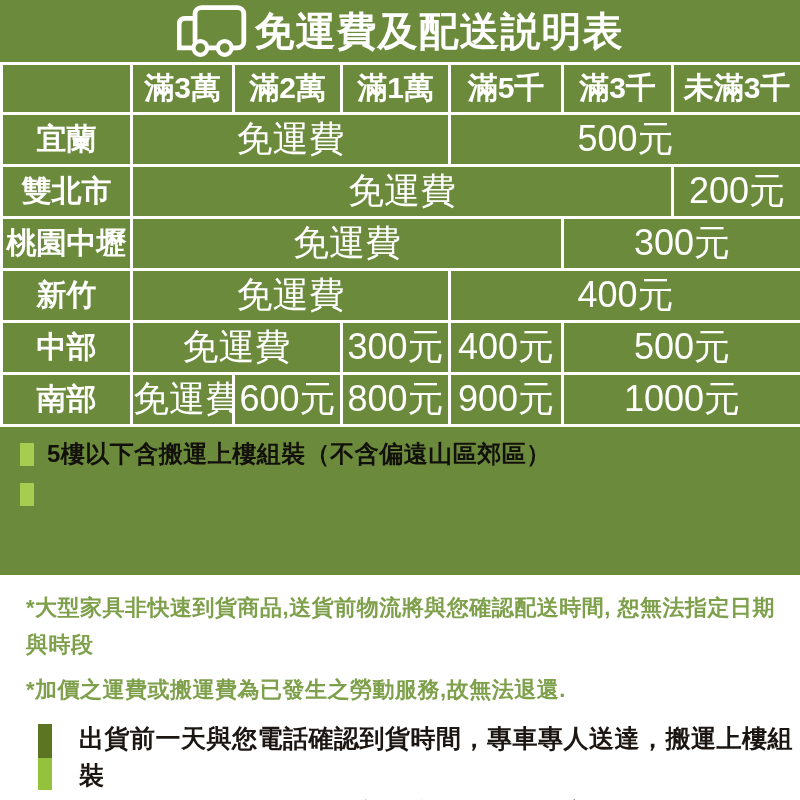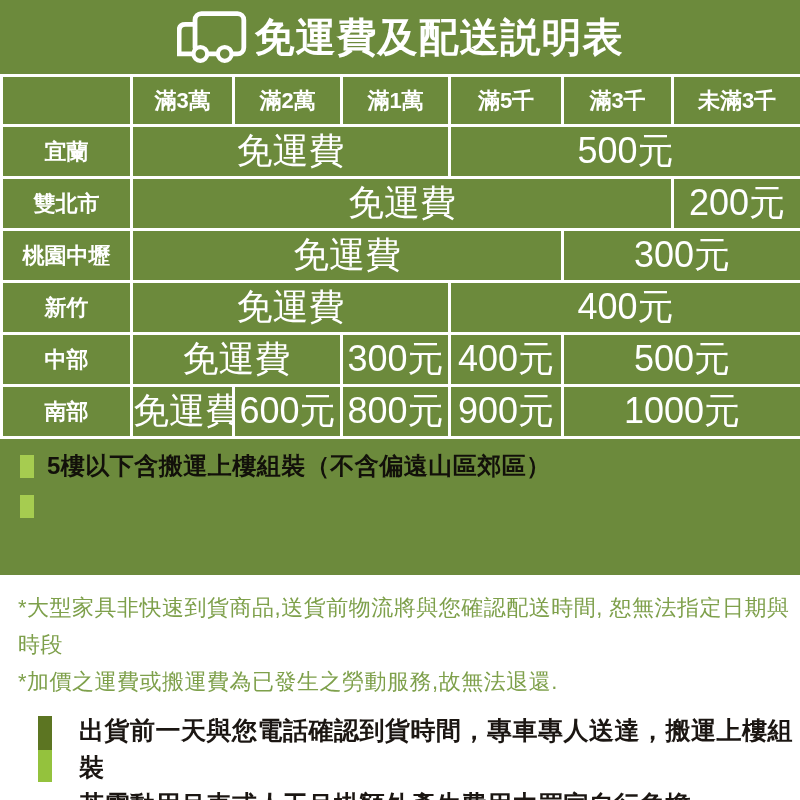--- a/index.html
+++ b/index.html
@@ -7,53 +7,53 @@
     width:800px;height:800px;overflow:hidden;background:#ffffff;
     font-family:"Liberation Sans","DejaVu Sans",sans-serif;
     -webkit-font-smoothing:antialiased;
   }
   .page{width:800px;height:800px;position:relative;}
 
   
   .green-section{background:#6c8a3c;width:800px;height:575px;}
 
   .title-bar{
-    height:74px;display:flex;align-items:center;justify-content:center;gap:8px;
+    height:62px;display:flex;align-items:center;justify-content:center;gap:8px;
   }
   .title-bar h1{
     margin:0;color:#ffffff;font-size:40px;font-weight:bold;letter-spacing:1px;line-height:74px;
   }
   .truck-icon-wrap{display:flex;align-items:center;}
 
   
   table.fee-table{
     width:800px;border-collapse:collapse;table-layout:fixed;background:#6c8a3c;
   }
   table.fee-table th,table.fee-table td{
     border:3px solid #ffffff;height:47px;padding:0;
     text-align:center;vertical-align:middle;color:#ffffff;overflow:hidden;white-space:nowrap;
   }
-  table.fee-table th{font-size:22px;font-weight:bold;}
+  table.fee-table th{font-size:30px;font-weight:bold;}
   table.fee-table td{font-size:36px;font-weight:normal;}
 
   
   .green-notes{padding:11px 0 0 20px;text-align:right;}
   .green-note{display:flex;align-items:center;margin-bottom:13px;}
   .sq-bullet{
     width:14px;height:23px;background:#a6cc50;margin-right:13px;flex:0 0 auto;
   }
   .green-note .note-text{
     font-size:24px;font-weight:bold;color:#12100a;letter-spacing:0.5px;
   }
 
   
   .white-section{background:#ffffff;width:800px;}
   .fine-print{margin:14px 0 0 18px;}
   .fine-print p{
-    margin:0;color:#7ea04b;font-size:22px;line-height:37px;letter-spacing:0.5px;font-weight:400;
+    margin:8px;color:#7ea04b;font-size:22px;line-height:37px;letter-spacing:0.5px;font-weight:700;
   }
 
   .delivery-note{display:flex;align-items:flex-start;margin:12px 0 0 38px;}
   .bar-two-tone{
     width:14px;height:66px;margin-top:4px;flex:0 0 auto;
     background:linear-gradient(to bottom,#5c7522 0%,#5c7522 52%,#94c23d 52%,#94c23d 100%);
   }
   .delivery-lines{margin-left:27px;}
   .delivery-lines p{
     margin:0;font-size:25px;font-weight:bold;color:#1b1612;line-height:37px;letter-spacing:0.5px;

